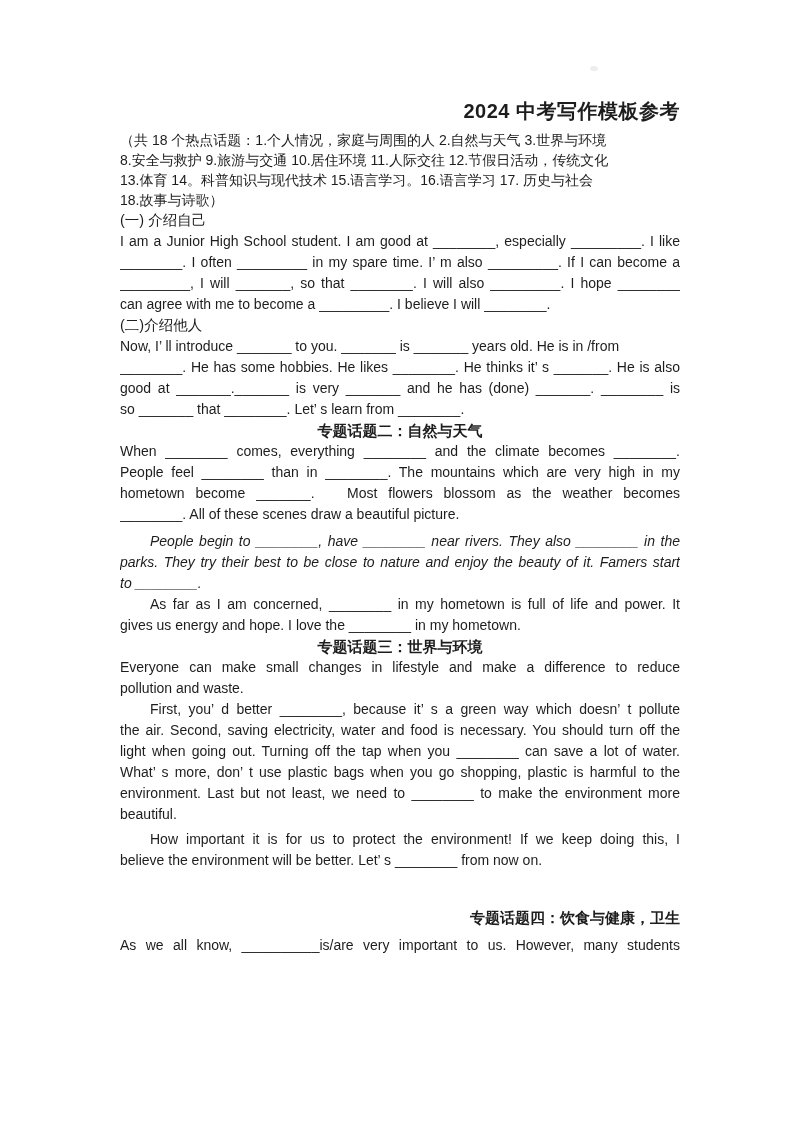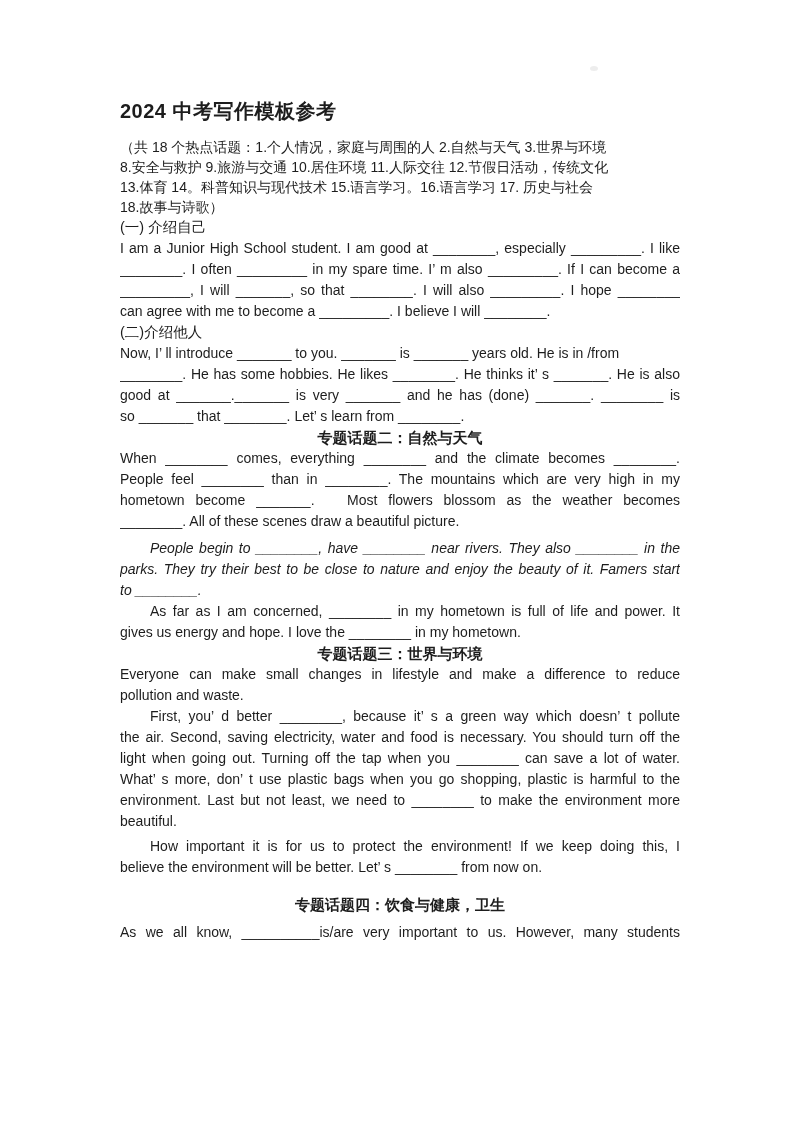--- a/index.html
+++ b/index.html
@@ -2,33 +2,33 @@
 <html><head>
 <meta charset="utf-8">
 <style>
   html,body { margin:0; padding:0; }
   .page {
     position:relative; width:800px; height:1131px; background:#ffffff;
     font-family:"Liberation Sans","DejaVu Sans",sans-serif; color:#1d1d1d;
     overflow:hidden;
   }
   .content { position:absolute; left:120px; top:0; width:560px; }
-  .doc-title { margin-top:96px; font-size:20px; font-weight:bold; text-align:left; line-height:30px; letter-spacing:0.5px; }
-  .intro { margin-top:11px; font-size:14px; line-height:20px; }
+  .doc-title { margin-top:96px; font-size:20px; font-weight:bold; text-align:right; line-height:30px; letter-spacing:0.5px; }
+  .intro { margin-top:4px; font-size:14px; line-height:20px; }
   .intro .ln { height:20px; overflow:hidden; }
   .ln { font-size:14px; line-height:21px; height:21px; overflow:hidden; text-align:left; }
   .j { text-align:justify; text-align-last:justify; }
   .ind { text-indent:30px; }
   .sec-h { font-size:15px; font-weight:bold; text-align:center; line-height:21px; }
   .para-label { font-size:14.5px; line-height:21px; height:21px; overflow:hidden; }
   .mt-s1h { margin-top:5px; }
   .mt-s2h { }
   .mt-s2p2 { margin-top:6px;font-style:italic; }
   .mt-s3p3 { margin-top:4px; }
-  .mt-s4h { margin-top:16px; }
+  .mt-s4h { margin-top:36px;text-align:right; }
   .mt-s4p { margin-top:7px; }
   .artifact-dot {
     position:absolute; left:590px; top:66px; width:8px; height:5px;
     background:#ededed; border-radius:50%;
   }
 </style>
 </head>
 <body>
 
 <div class="page">

